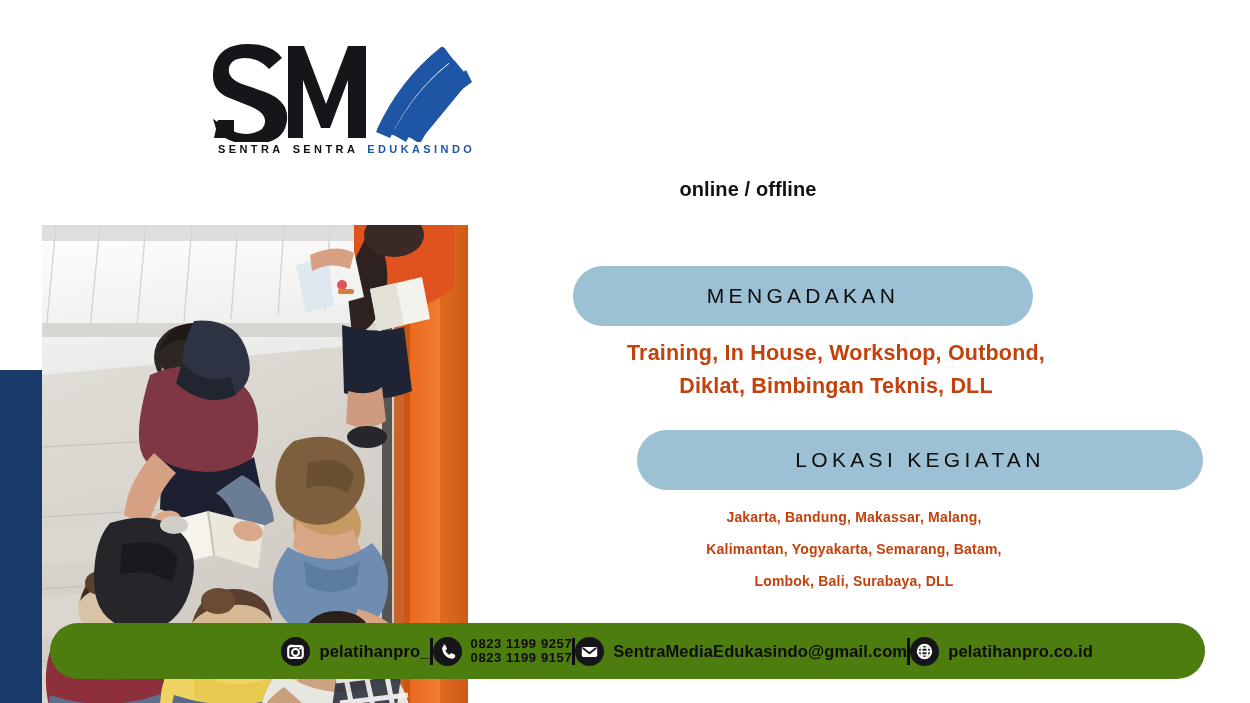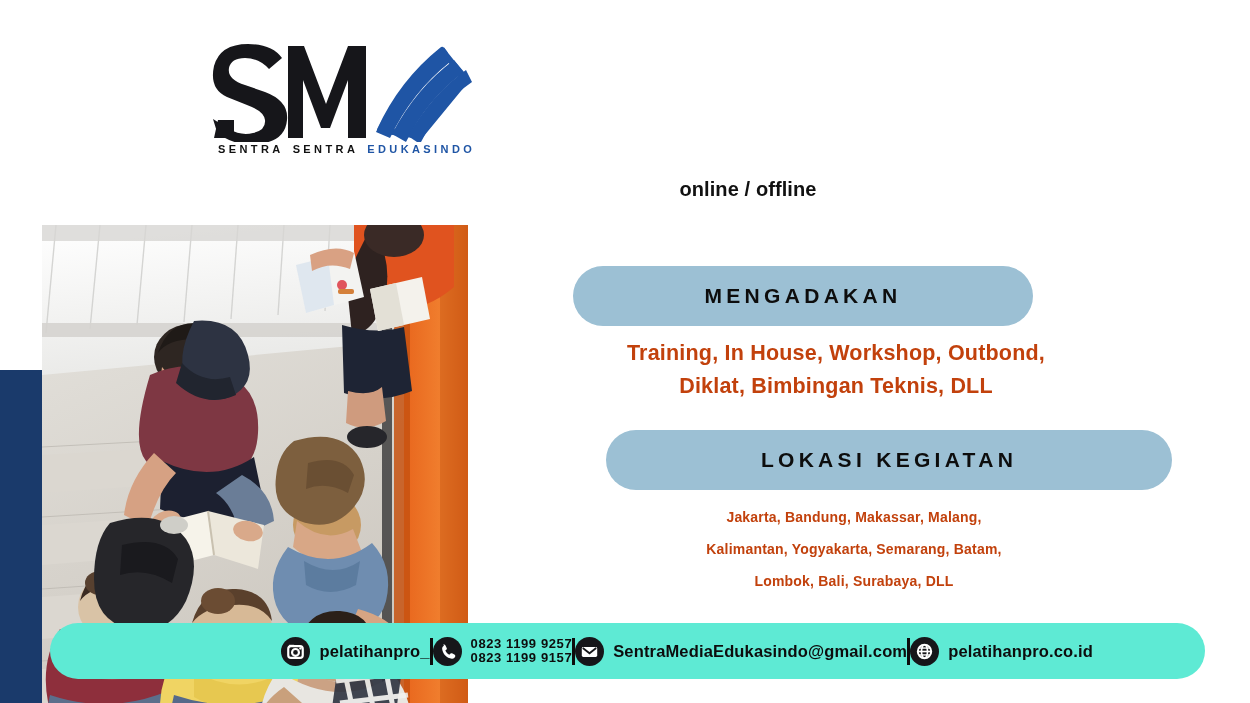--- a/index.html
+++ b/index.html
@@ -71,30 +71,30 @@
 
   
   .pill {
     position: absolute;
     background: #9cc0d4;
     border-radius: 999px;
     display: flex;
     align-items: center;
     justify-content: center;
     color: #0d0d0d;
-    font-weight: 700;
+    font-weight: 400;
   }
   .pill-mengadakan {
     left: 573px; top: 266px;
     width: 460px; height: 60px;
     font-size: 21px;
     letter-spacing: 4.3px;
   }
   .pill-lokasi {
-    left: 606px; top: 430px;
+    left: 637px; top: 430px;
     width: 566px; height: 60px;
     font-size: 21px;
     letter-spacing: 4.3px;
   }
 
   
   .body-copy {
     position: absolute;
     text-align: center;
     font-weight: 700;
@@ -114,21 +114,21 @@
     line-height: 32px;
     letter-spacing: 0.2px;
   }
   .copy-line { white-space: nowrap; }
 
   
   .contact-bar {
     position: absolute;
     left: 50px; top: 623px;
     width: 1155px; height: 56px;
-    background: #5eead4;
+    background: #4d7c0f;
     border-radius: 999px;
     display: flex;
     align-items: center;
     justify-content: flex-end;
     padding-right: 112px;
   }
   .contact-item {
     display: flex;
     align-items: center;
     gap: 9px;

